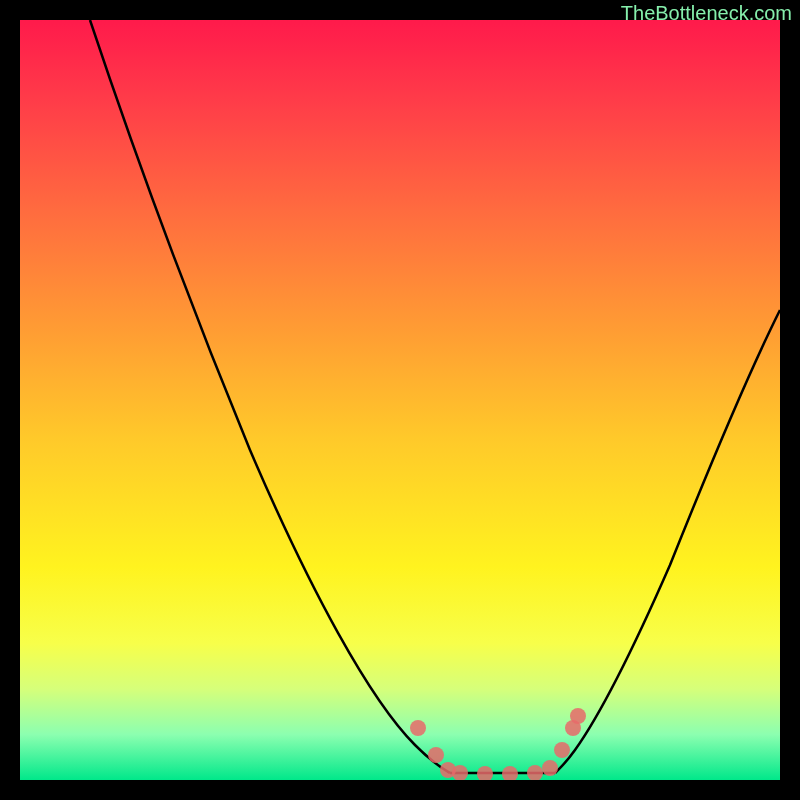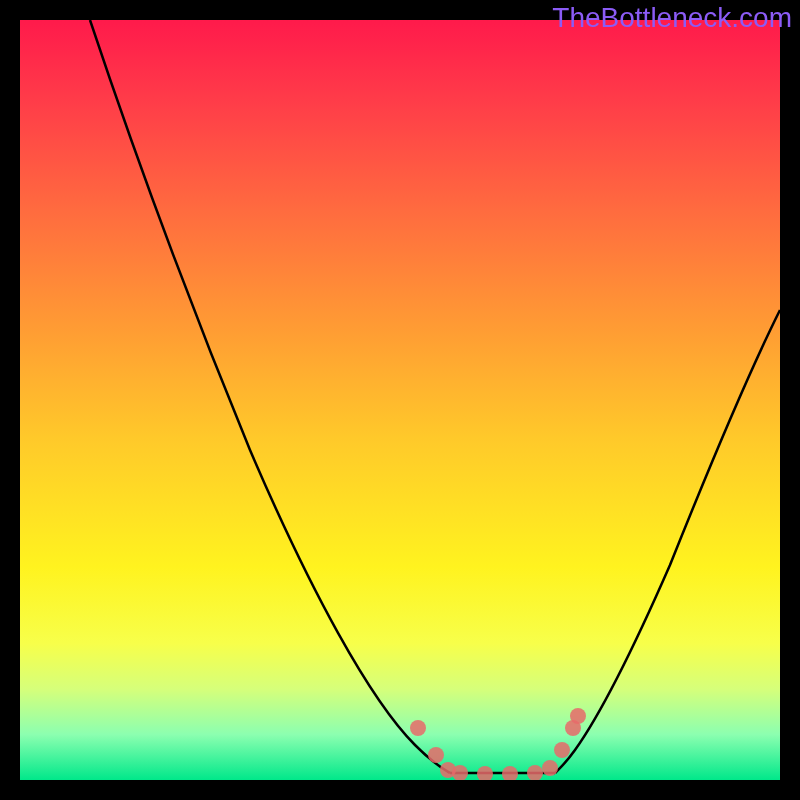--- a/index.html
+++ b/index.html
@@ -28,22 +28,22 @@
       #f7ff4a 82%,
       #d6ff7a 88%,
       #8cffb0 94%,
       #00e88a 100%
     );
   }
   .watermark {
     position: absolute;
     top: 2px;
     right: 8px;
-    color: #8b5cf6;
-    font-size: 28px;
+    color: #86efac;
+    font-size: 20px;
     font-weight: 500;
     z-index: 10;
   }
   svg.curves {
     position: absolute;
     left: 20px;
     top: 20px;
     width: 760px;
     height: 760px;
   }

